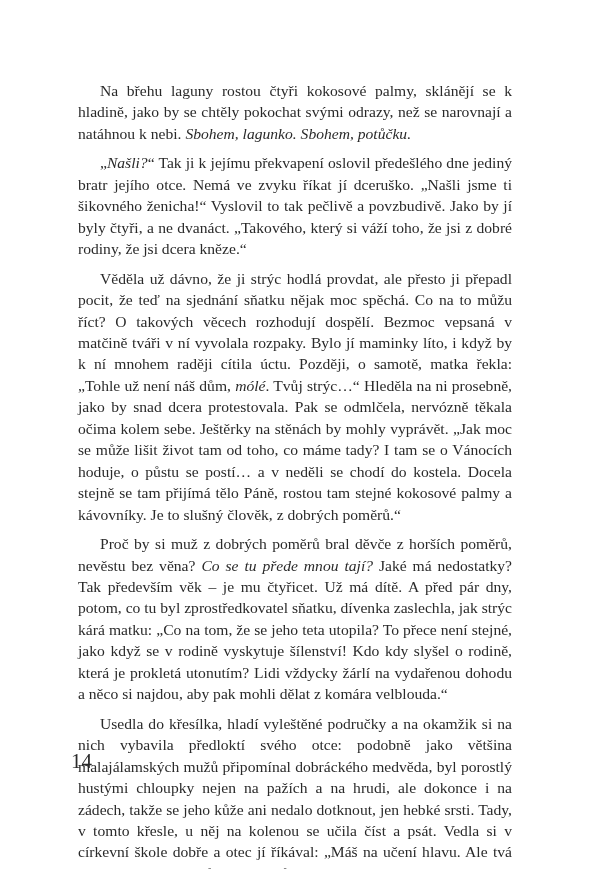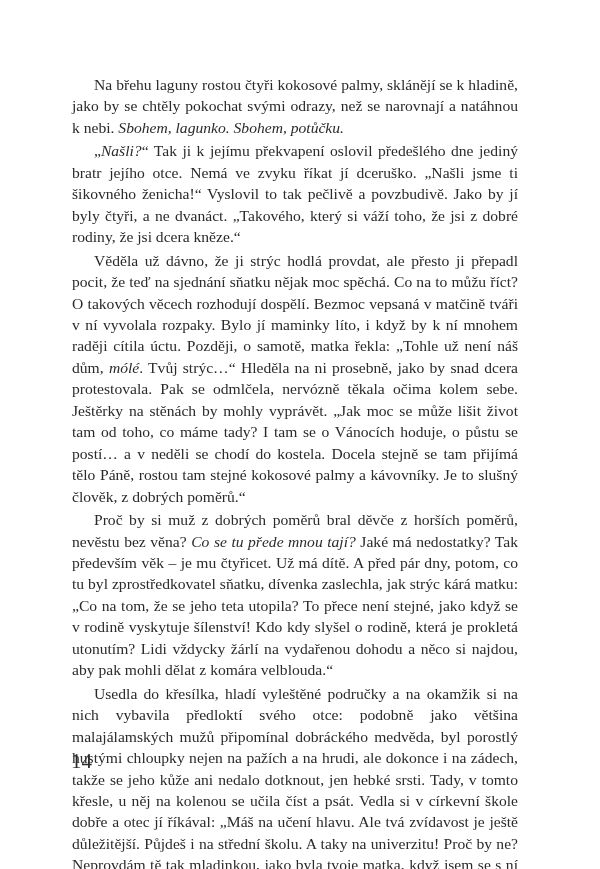--- a/index.html
+++ b/index.html
@@ -9,21 +9,21 @@
       left: 70px;
       top: 72px;
       width: 450px;
       font-family: "Liberation Serif", "DejaVu Serif", serif;
       font-size: 15.6px;
       line-height: 21.45px;
       color: #2a2a2a;
       text-align: justify;
       hyphens: manual;
     }
-    .para { margin: 2px; text-indent: 22px; }
+    .para { margin: 8px; text-indent: 22px; }
     .para.first { text-indent: 22px; }
     .para em, .para i { font-style: italic; }
     .page-number {
       position: absolute;
       left: 71px;
       top: 749px;
       font-family: Liberation Serif, serif;
       font-size: 21px;
       color: #2a2a2a;
     }

